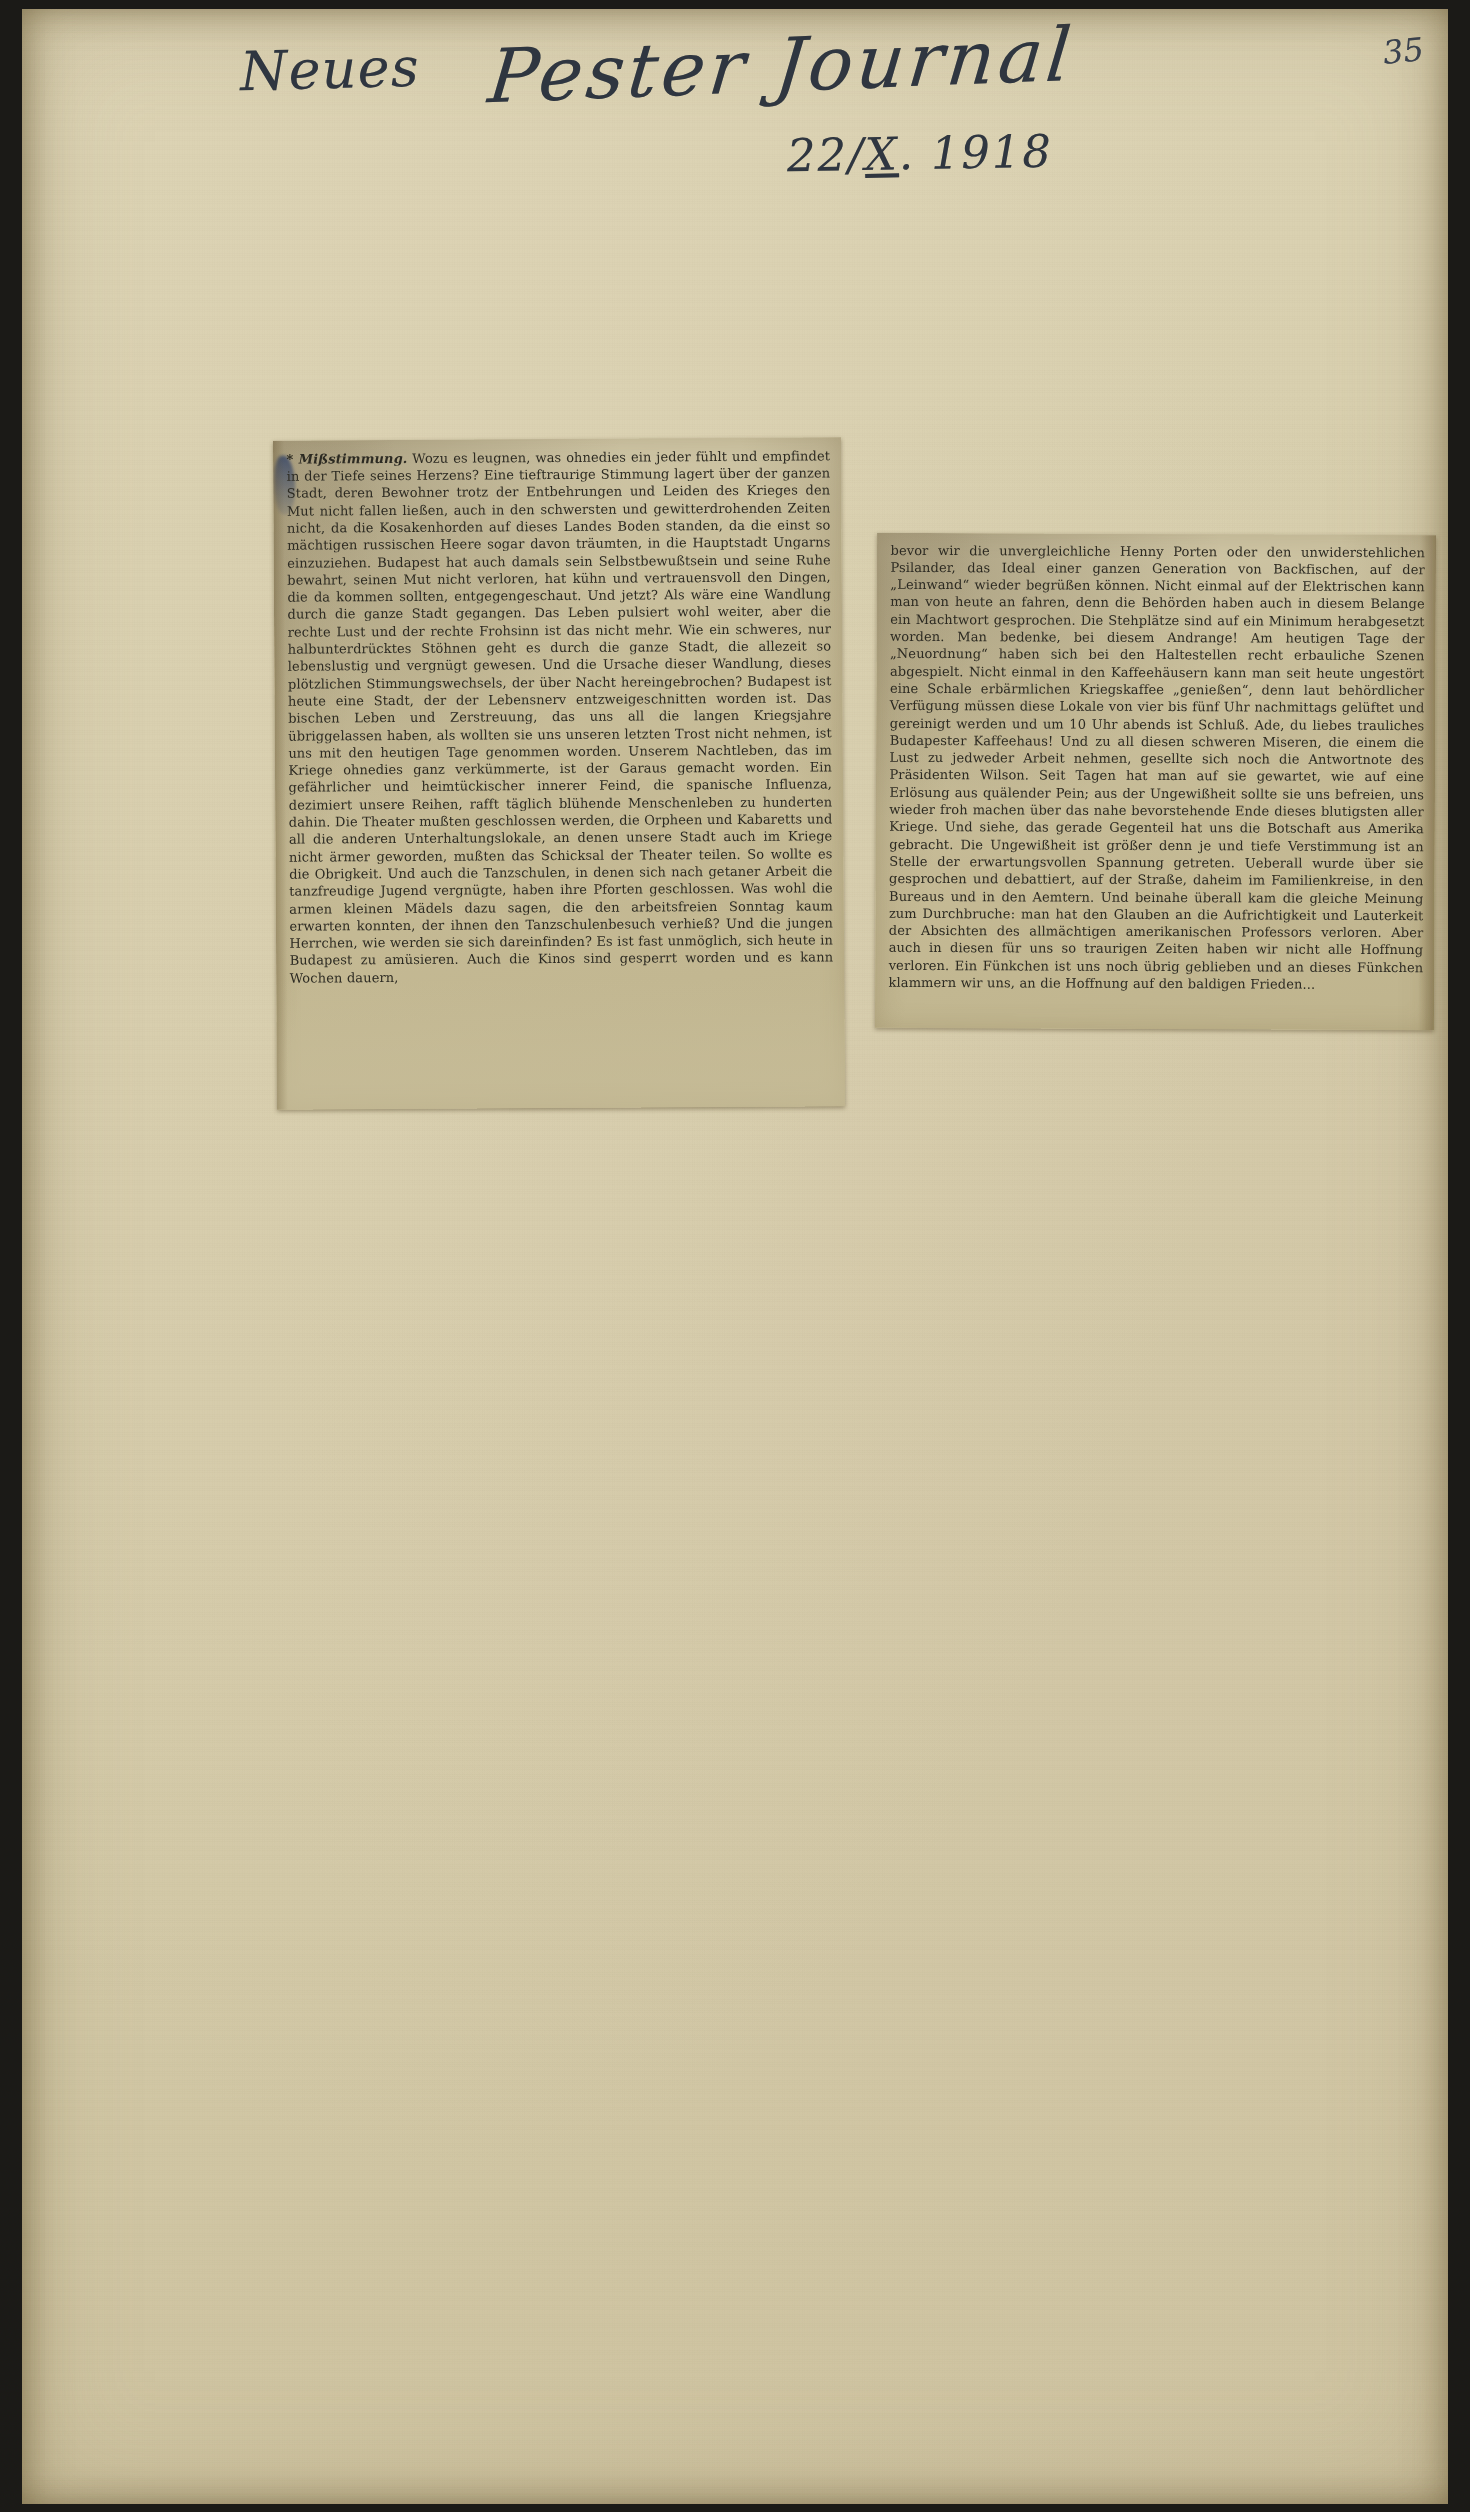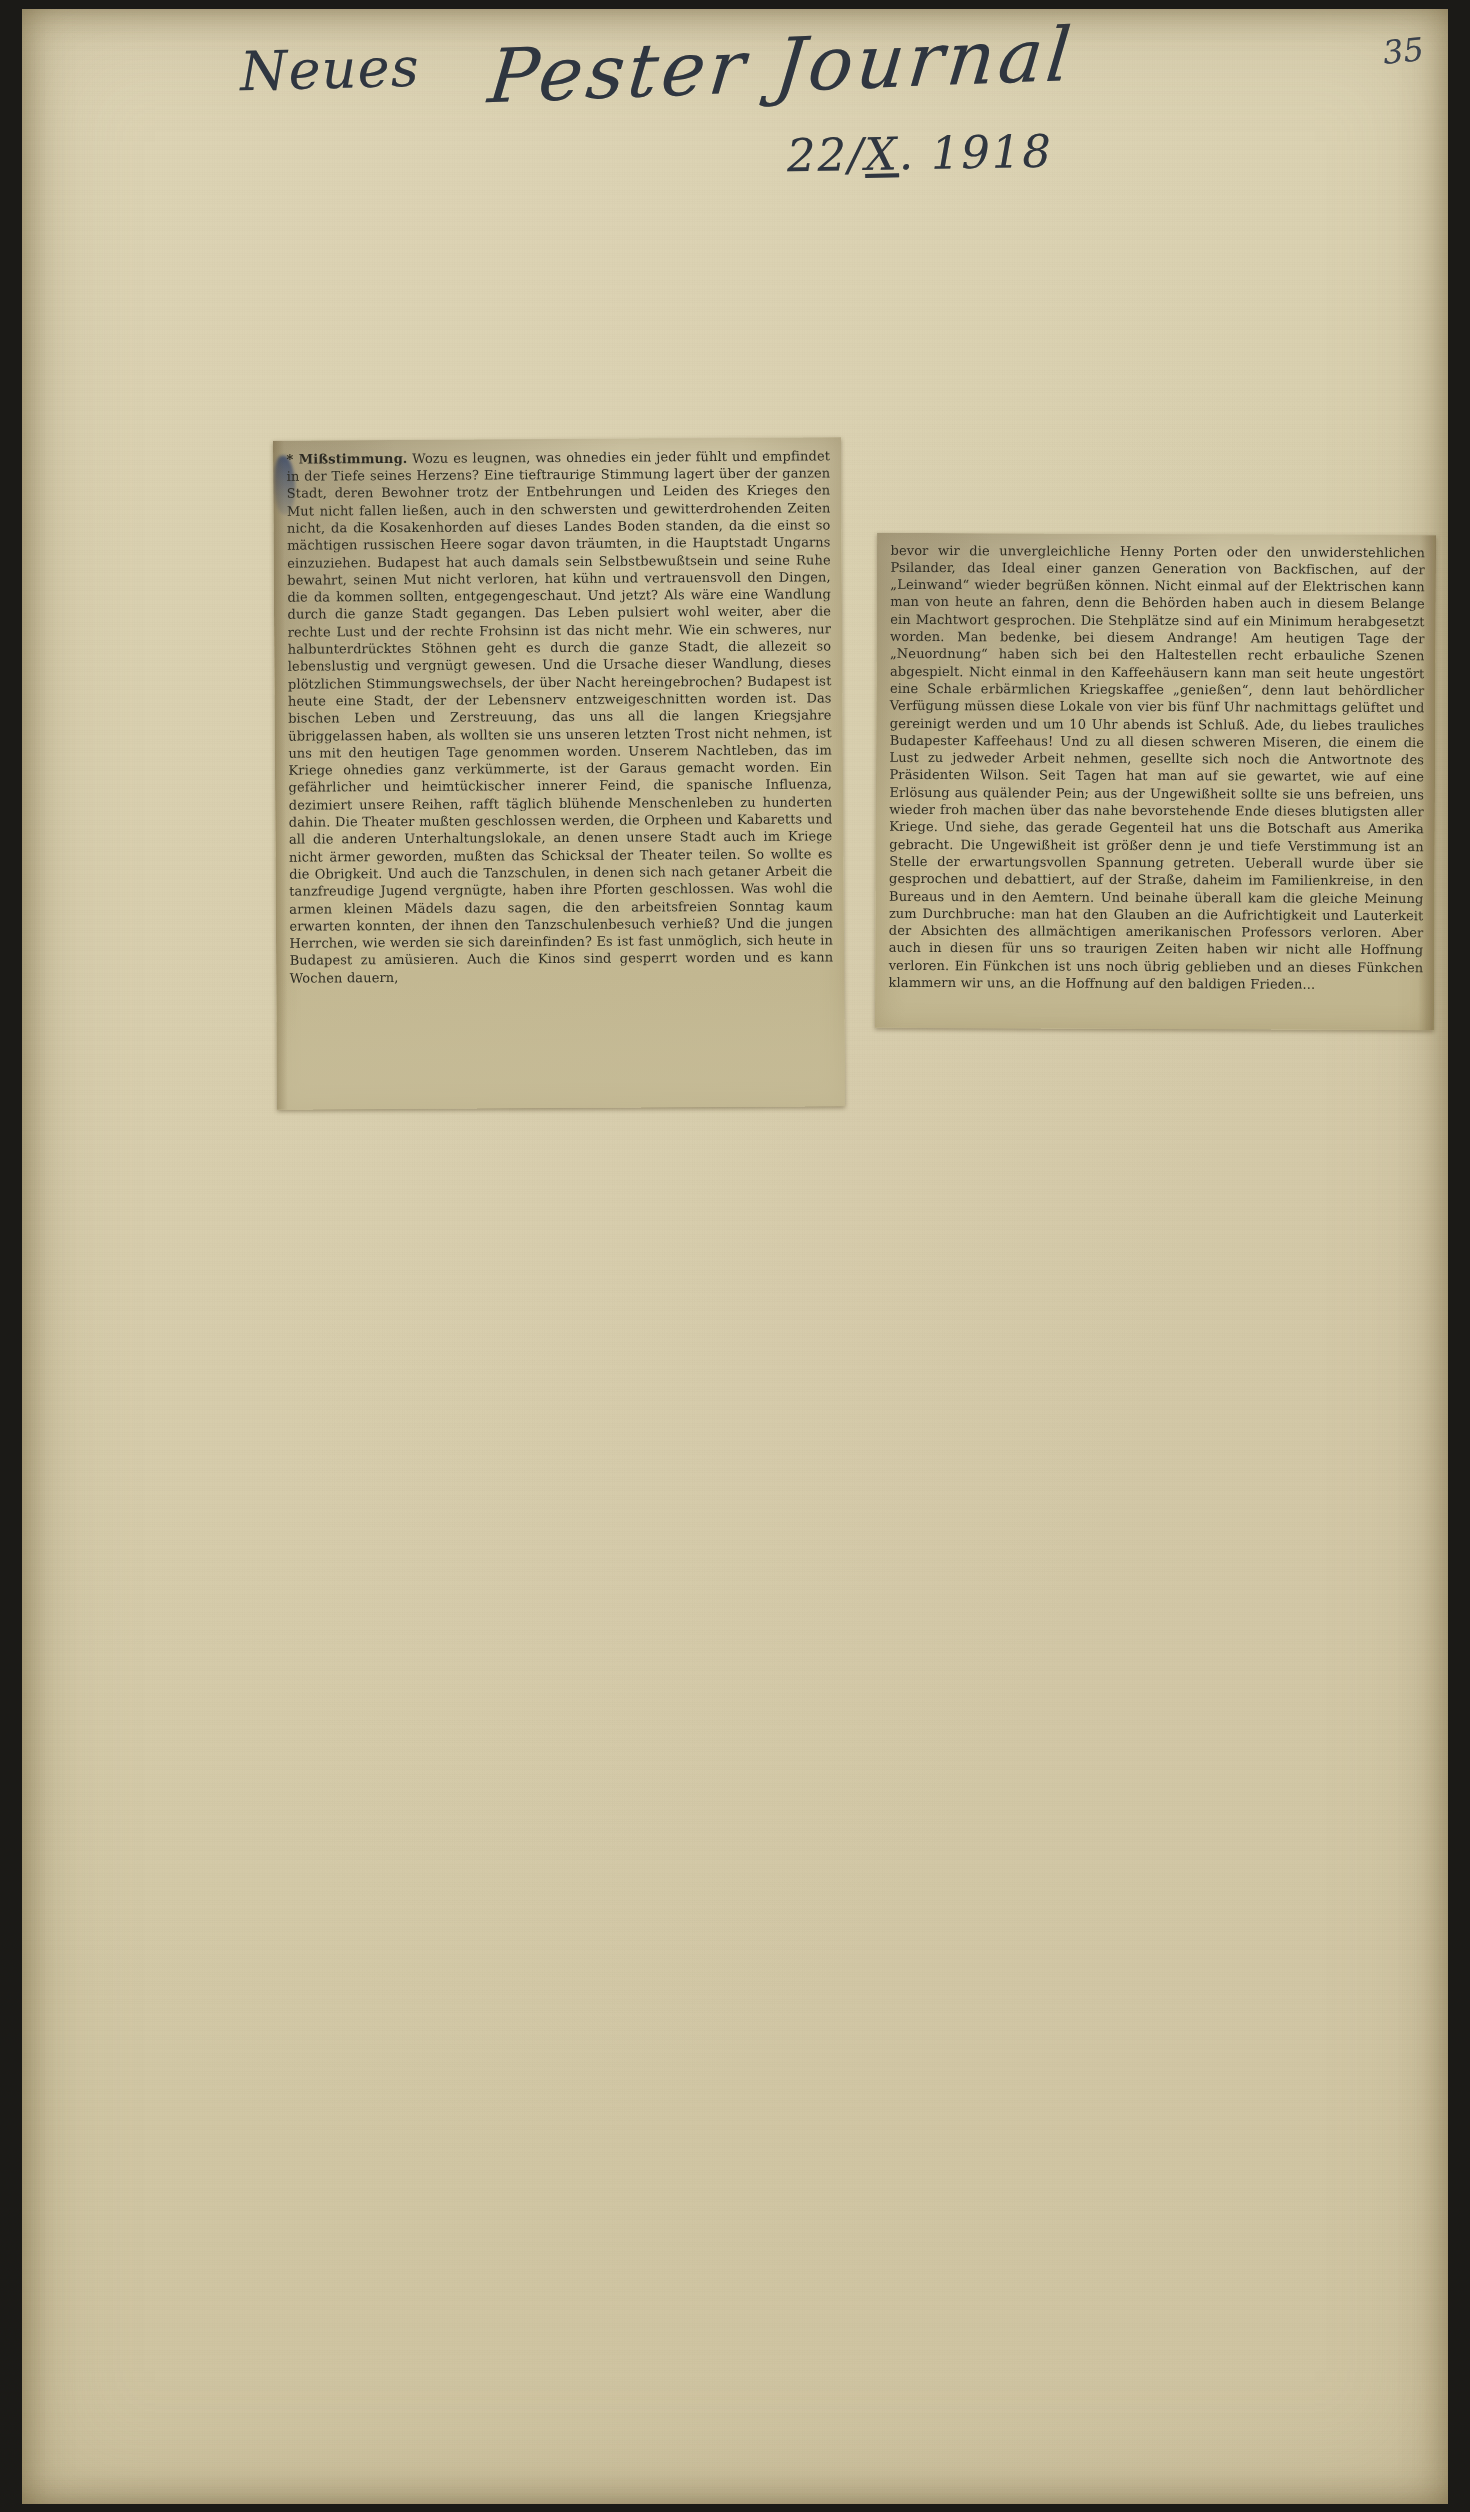--- a/index.html
+++ b/index.html
@@ -154,20 +154,21 @@
     font-size: 13px;
     line-height: 17.3px;
     text-align: justify;
     color: #2c2a22;
     letter-spacing: 0.1px;
     word-spacing: 0.3px;
     -webkit-font-smoothing: none;
   }
   .coltext b {
     font-weight: bold;
+    font-style: italic;
   }
   #clip-right .coltext {
     padding-top: 8.6px;
   }
 
   
   #clip-left .coltext { position: relative; }
   #fade-left {
     position: absolute;
     left: 0; right: 0;

